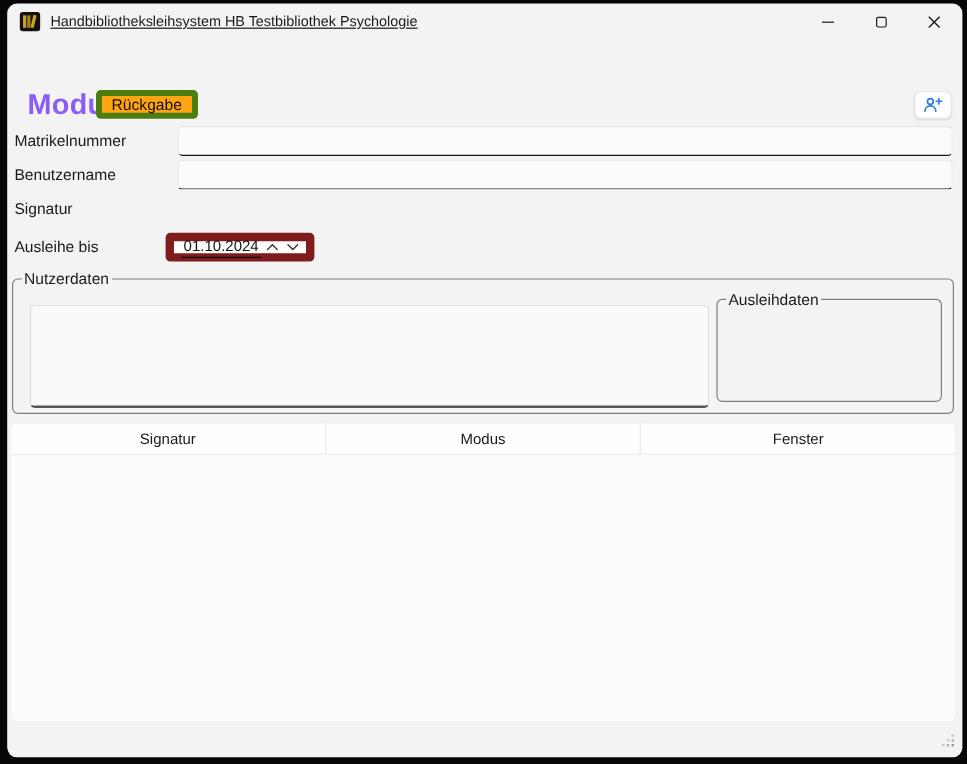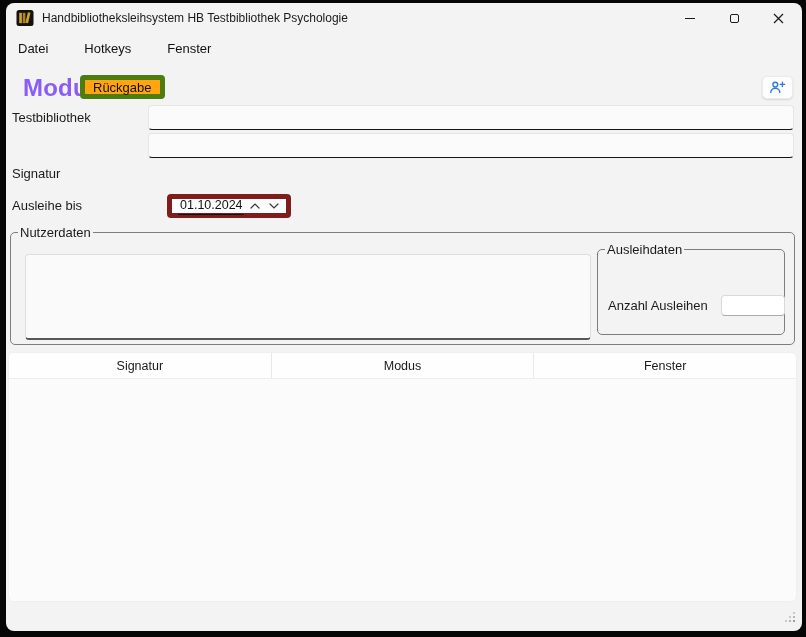--- a/index.html
+++ b/index.html
@@ -6,21 +6,21 @@
   html,body { width:806px; height:637px; font-family:"Liberation Sans", sans-serif; }
   body { background:#000; }
 
   .frame { position:relative; width:806px; height:637px; background:#060606; overflow:hidden; }
   .window { position:absolute; left:6px; top:3px; width:796px; height:628px;
             background:#F3F3F3; border-radius:8px; overflow:hidden; }
 
   
   .titlebar { position:absolute; left:0; top:0; width:100%; height:30px; display:flex; align-items:center; }
   .app-icon { margin-left:10px; width:18px; height:18px; flex:0 0 auto; }
-  .title-text { margin-left:8px; font-size:12px; color:#1a1a1a; white-space:nowrap; }
+  .title-text { margin-left:8px; font-size:12px; color:#1a1a1a; white-space:nowrap;text-decoration:underline; }
   .win-controls { position:absolute; right:2px; top:0; height:30px; display:flex; }
   .win-btn { width:44px; height:30px; display:flex; align-items:center; justify-content:center; cursor:default; }
   .glyph-min { width:10px; height:0; border-top:1.2px solid #1a1a1a; display:block; }
   .glyph-max { width:9px; height:9px; border:1.2px solid #1a1a1a; border-radius:2px; display:block; }
 
   
   .menubar { position:absolute; left:0; top:30px; width:100%; height:30px; display:flex; align-items:center; padding-left:2px; }
   .menu-item { font-size:13px; color:#111; padding:5px 10px; margin-right:16px; border-radius:4px; }
 
   
@@ -32,22 +32,22 @@
                  display:flex; align-items:center; justify-content:center; }
 
   
   .field-label { position:absolute; left:6px; height:25px; line-height:25px; font-size:13px; color:#1a1a1a; white-space:nowrap; }
   .textfield { position:absolute; left:142px; width:646px; height:25px; background:#FBFBFB;
                border:1px solid #E6E6E6; border-bottom:1.6px solid #161616; border-radius:4px;
                font-family:"Liberation Sans", sans-serif; font-size:13px; color:#1a1a1a; padding:0 8px; outline:none; }
   .textfield.focused { background:#FDFDFD; border-bottom:2px solid #4579BE; }
   .textfield::placeholder { color:#8F8F8F; }
 
-  .date-spinner { position:absolute; left:161px; top:191px; width:124px; height:24px; background:#FDFDFD;
-                  border:5px solid #7f1d1d; border-radius:4px; display:flex; align-items:center; padding:0 3px 0 6px; }
+  .date-spinner { position:absolute; left:132px; top:191px; width:124px; height:24px; background:#FDFDFD;
+                  border:7px solid #7f1d1d; border-radius:4px; display:flex; align-items:center; padding:0 3px 0 6px; }
   .date-text { font-size:12.5px; color:#111; border-bottom:1.8px solid #0e0e0e; padding:1px 3px 2px 2px; min-width:66px; }
   .spin-btn { width:21px; height:18px; margin-left:2px; display:flex; align-items:center; justify-content:center; border-radius:3px; }
 
   
   fieldset { position:absolute; border:1px solid #7E7E7E; border-radius:5px; background:transparent; }
   legend { font-size:13px; color:#1a1a1a; margin-left:7px; padding:0 2px; }
   .fs-nutzer { left:4px; top:222px; width:785px; height:120px; }
   .nutzer-textarea { position:absolute; left:14px; top:14px; width:566px; height:86px;
                      background:#FAFAFA; border:1px solid #DEDEDE; border-bottom:2px solid #585858; border-radius:4px;
                      resize:none; outline:none; font-family:"Liberation Sans", sans-serif; font-size:13px; color:#1a1a1a; padding:6px; }
@@ -99,39 +99,35 @@
           <span class="glyph-max"></span>
         </div>
         <div class="win-btn">
           <svg width="11" height="11" viewBox="0 0 11 11">
             <path d="M1 1 L10 10 M10 1 L1 10" stroke="#1a1a1a" stroke-width="1.2" fill="none"></path>
           </svg>
         </div>
       </div>
     </div>
 
-    <div class="menubar">
-      <span class="menu-item">Datei</span>
-      <span class="menu-item">Hotkeys</span>
-      <span class="menu-item">Fenster</span>
-    </div>
 
     <div class="mode-title">Modus</div>
     <div class="mode-badge" style="background:#FFA513; border:5px solid #4d7c0f;">Rückgabe</div>
     <div class="adduser-btn">
       <svg width="17" height="15" viewBox="0 0 17 15" fill="none" stroke="#2E7CD6" stroke-width="1.4" stroke-linecap="round">
         <circle cx="6.3" cy="4.6" r="2.4"></circle>
         <path d="M1.8 12.6 c0-2.5 2-4.3 4.5-4.3 s4.5 1.8 4.5 4.3"></path>
         <path d="M13.4 2.2 v4.4 M11.2 4.4 h4.4"></path>
       </svg>
     </div>
 
-    <span class="field-label" style="top:102px;">Testbibliothek</span>
+    <span class="field-label" style="top:102px;">Matrikelnummer</span>
     <input class="textfield" style="top: 102px;" type="text" value="">
 
+    <span class="field-label" style="top:130px;">Benutzername</span>
     <input class="textfield" style="top: 130px;" type="text" value="">
 
     <span class="field-label" style="top:158px;">Signatur</span>
 
     <span class="field-label" style="top:190px;">Ausleihe bis</span>
     <div class="date-spinner">
       <span class="date-text">01.10.2024</span>
       <span class="spin-btn">
         <svg width="10" height="6" viewBox="0 0 10 6" fill="none" stroke="#3a3a3a" stroke-width="1.2" stroke-linecap="round">
             <path d="M1 5 L5 1 L9 5"></path>
@@ -144,24 +140,20 @@
       </span>
     </div>
 
     <fieldset class="fs-nutzer">
       <legend>Nutzerdaten</legend>
       <textarea class="nutzer-textarea" readonly="" style=""></textarea>
     </fieldset>
 
     <fieldset class="fs-ausleih">
       <legend>Ausleihdaten</legend>
-      <div class="ausleih-row">
-        <span class="ausleih-label">Anzahl Ausleihen</span>
-        <input class="anzahl-input" type="text" readonly="" value="" style="">
-      </div>
     </fieldset>
 
     <div class="table">
       <div class="table-header">
         <div class="th">Signatur</div>
         <div class="th">Modus</div>
         <div class="th">Fenster</div>
       </div>
       <div class="table-body"></div>
     </div>

